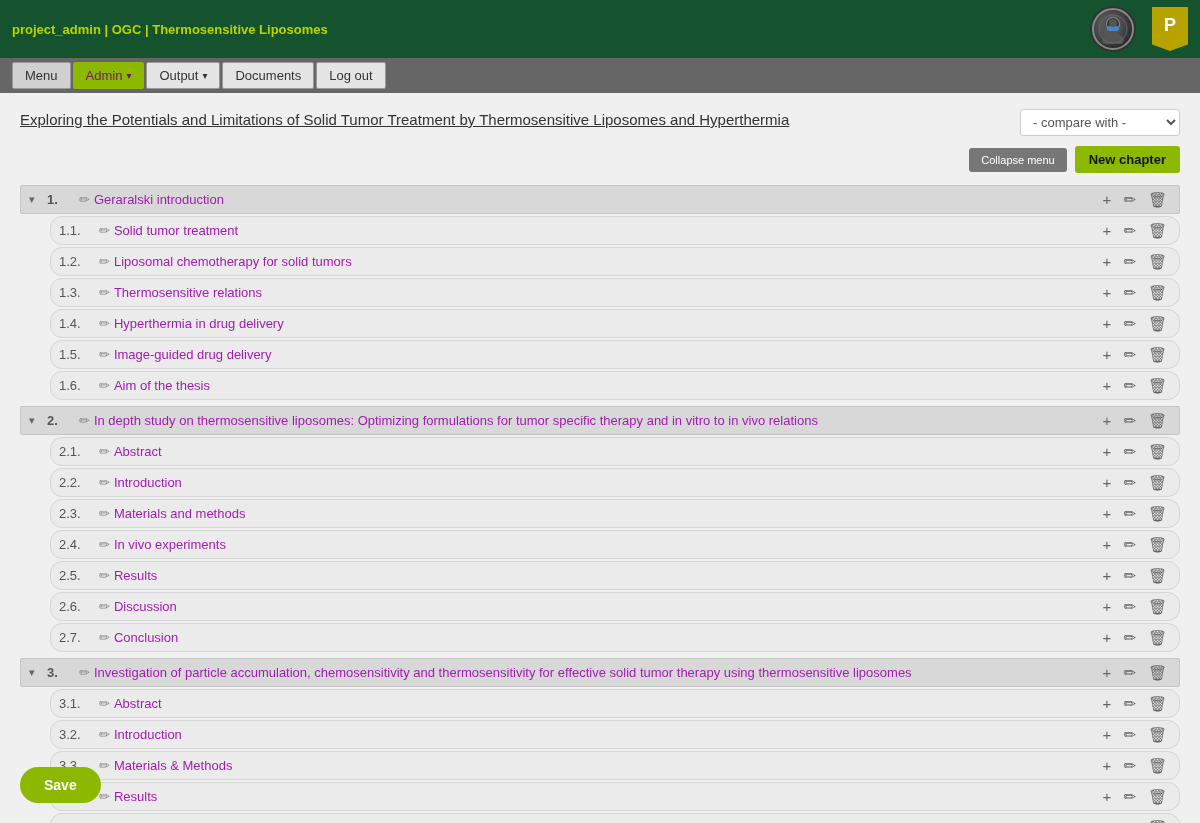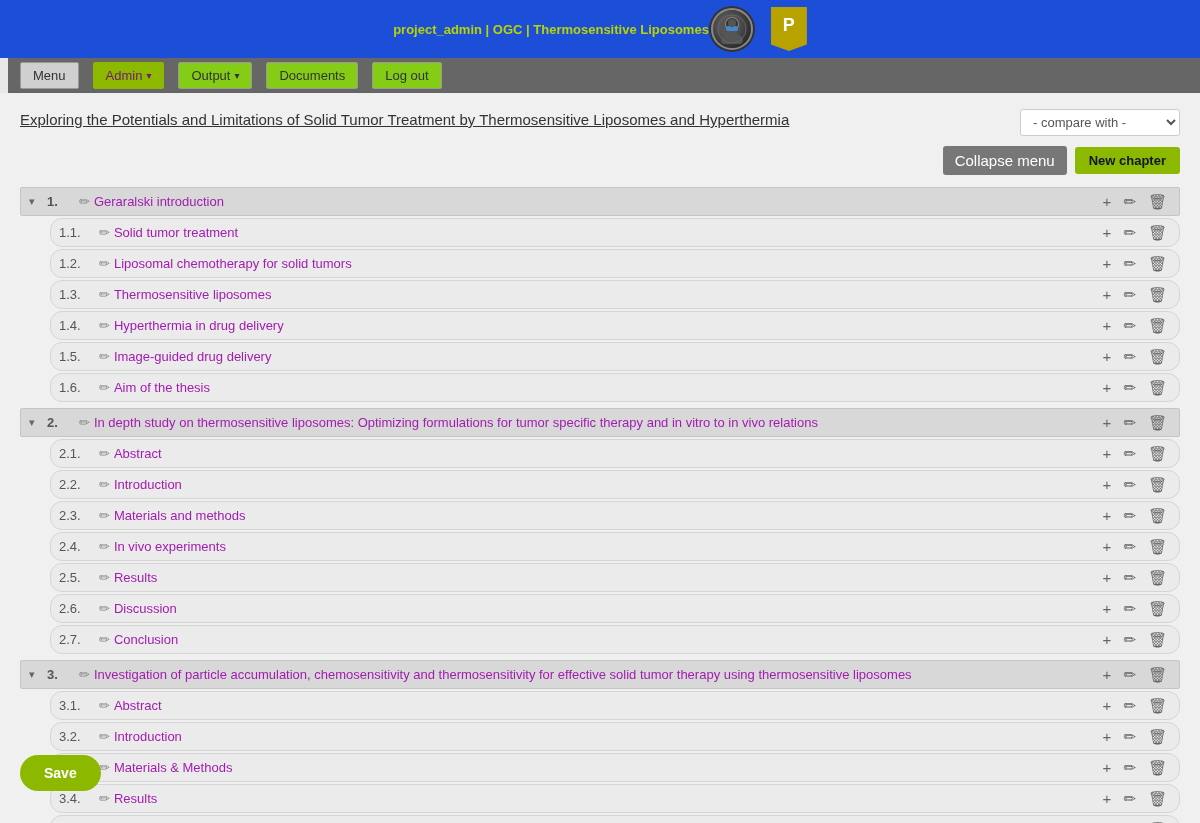--- a/index.html
+++ b/index.html
@@ -1,24 +1,24 @@
 <!DOCTYPE html>
 <html><head>
   <meta charset="utf-8">
   <style>
     * { box-sizing: border-box; margin: 0; padding: 0; }
     body { font-family: Arial, Helvetica, sans-serif; font-size: 13px; background: #e8e8e8; color: #333; }
 
     
     .top-bar {
-      background: #1d4ed8;
+      background: #14532d;
       padding: 6px 12px;
       display: flex;
       align-items: center;
-      justify-content: center;
+      justify-content: space-between;
     }
     .top-bar-title {
       color: #b8d400;
       font-size: 13px;
       font-weight: bold;
     }
     .top-bar-right {
       display: flex;
       align-items: center;
       gap: 16px;
@@ -58,27 +58,26 @@
       font-size: 18px;
       padding-bottom: 8px;
     }
 
     
     .nav-bar {
       background: #666;
       padding: 4px 12px;
       display: flex;
       align-items: center;
-      gap: 14px;
-      margin-left: 8px;
+      gap: 2px;
     }
     .nav-btn {
       padding: 5px 12px;
       border: 1px solid #999;
-      background: #84cc16;
+      background: #e5e5e5;
       color: #333;
       cursor: pointer;
       font-size: 13px;
       border-radius: 2px;
       display: flex;
       align-items: center;
       gap: 4px;
     }
     .nav-btn.active {
       background: #d0d0d0;
@@ -125,21 +124,21 @@
       min-width: 160px;
     }
 
     .collapse-btn {
       background: #777;
       color: white;
       border: none;
       padding: 6px 12px;
       border-radius: 3px;
       cursor: pointer;
-      font-size: 15px;
+      font-size: 11px;
       margin-left: 40px;
     }
 
     .new-chapter-btn {
       background: #8db800;
       color: #0f172a;
       border: none;
       padding: 6px 14px;
       border-radius: 3px;
       cursor: pointer;
@@ -225,21 +224,21 @@
       line-height: 1;
     }
 
     .chapter-group {
       margin-bottom: 6px;
     }
 
     
     .save-btn {
       position: fixed;
-      bottom: 32px;
+      bottom: 20px;
       left: 20px;
       background: #8db800;
       color: white;
       border: none;
       padding: 10px 24px;
       border-radius: 20px;
       font-size: 14px;
       font-weight: bold;
       cursor: pointer;
       z-index: 100;
@@ -342,21 +341,21 @@
       <div class="row-actions">
         <button class="action-btn">+</button>
         <button class="action-btn">✏</button>
         <button class="action-btn">🗑</button>
       </div>
     </div>
         <div class="chapter-row section-row">
       <div class="row-left">
         <span class="section-num">1.3.</span>
         <span class="edit-icon-sm">✏</span>
-        <span class="item-title ">Thermosensitive liposomes</span>
+        <span class="item-title ">Thermosensitive relations</span>
       </div>
       <div class="row-actions">
         <button class="action-btn">+</button>
         <button class="action-btn">✏</button>
         <button class="action-btn">🗑</button>
       </div>
     </div>
         <div class="chapter-row section-row">
       <div class="row-left">
         <span class="section-num">1.4.</span>

